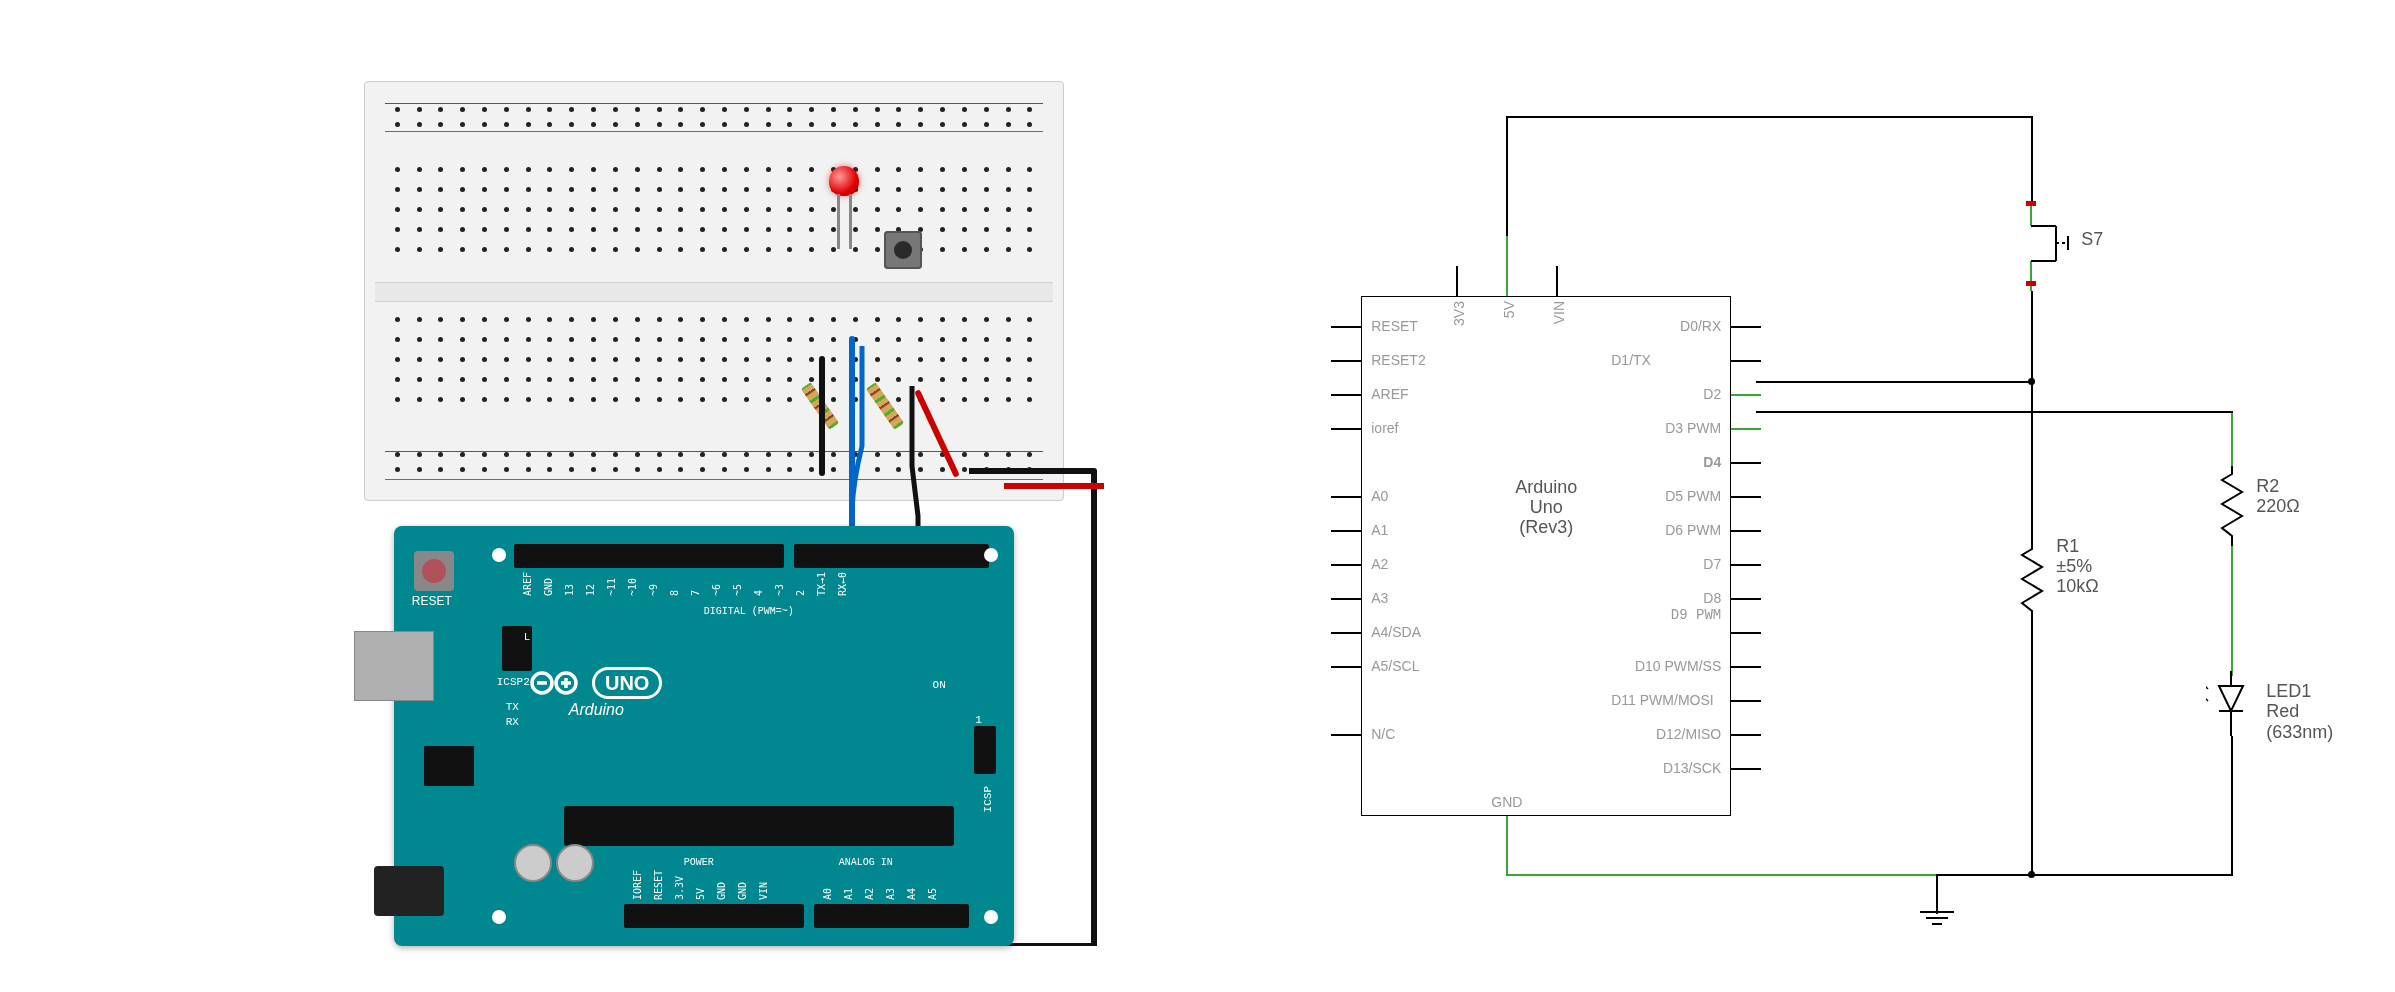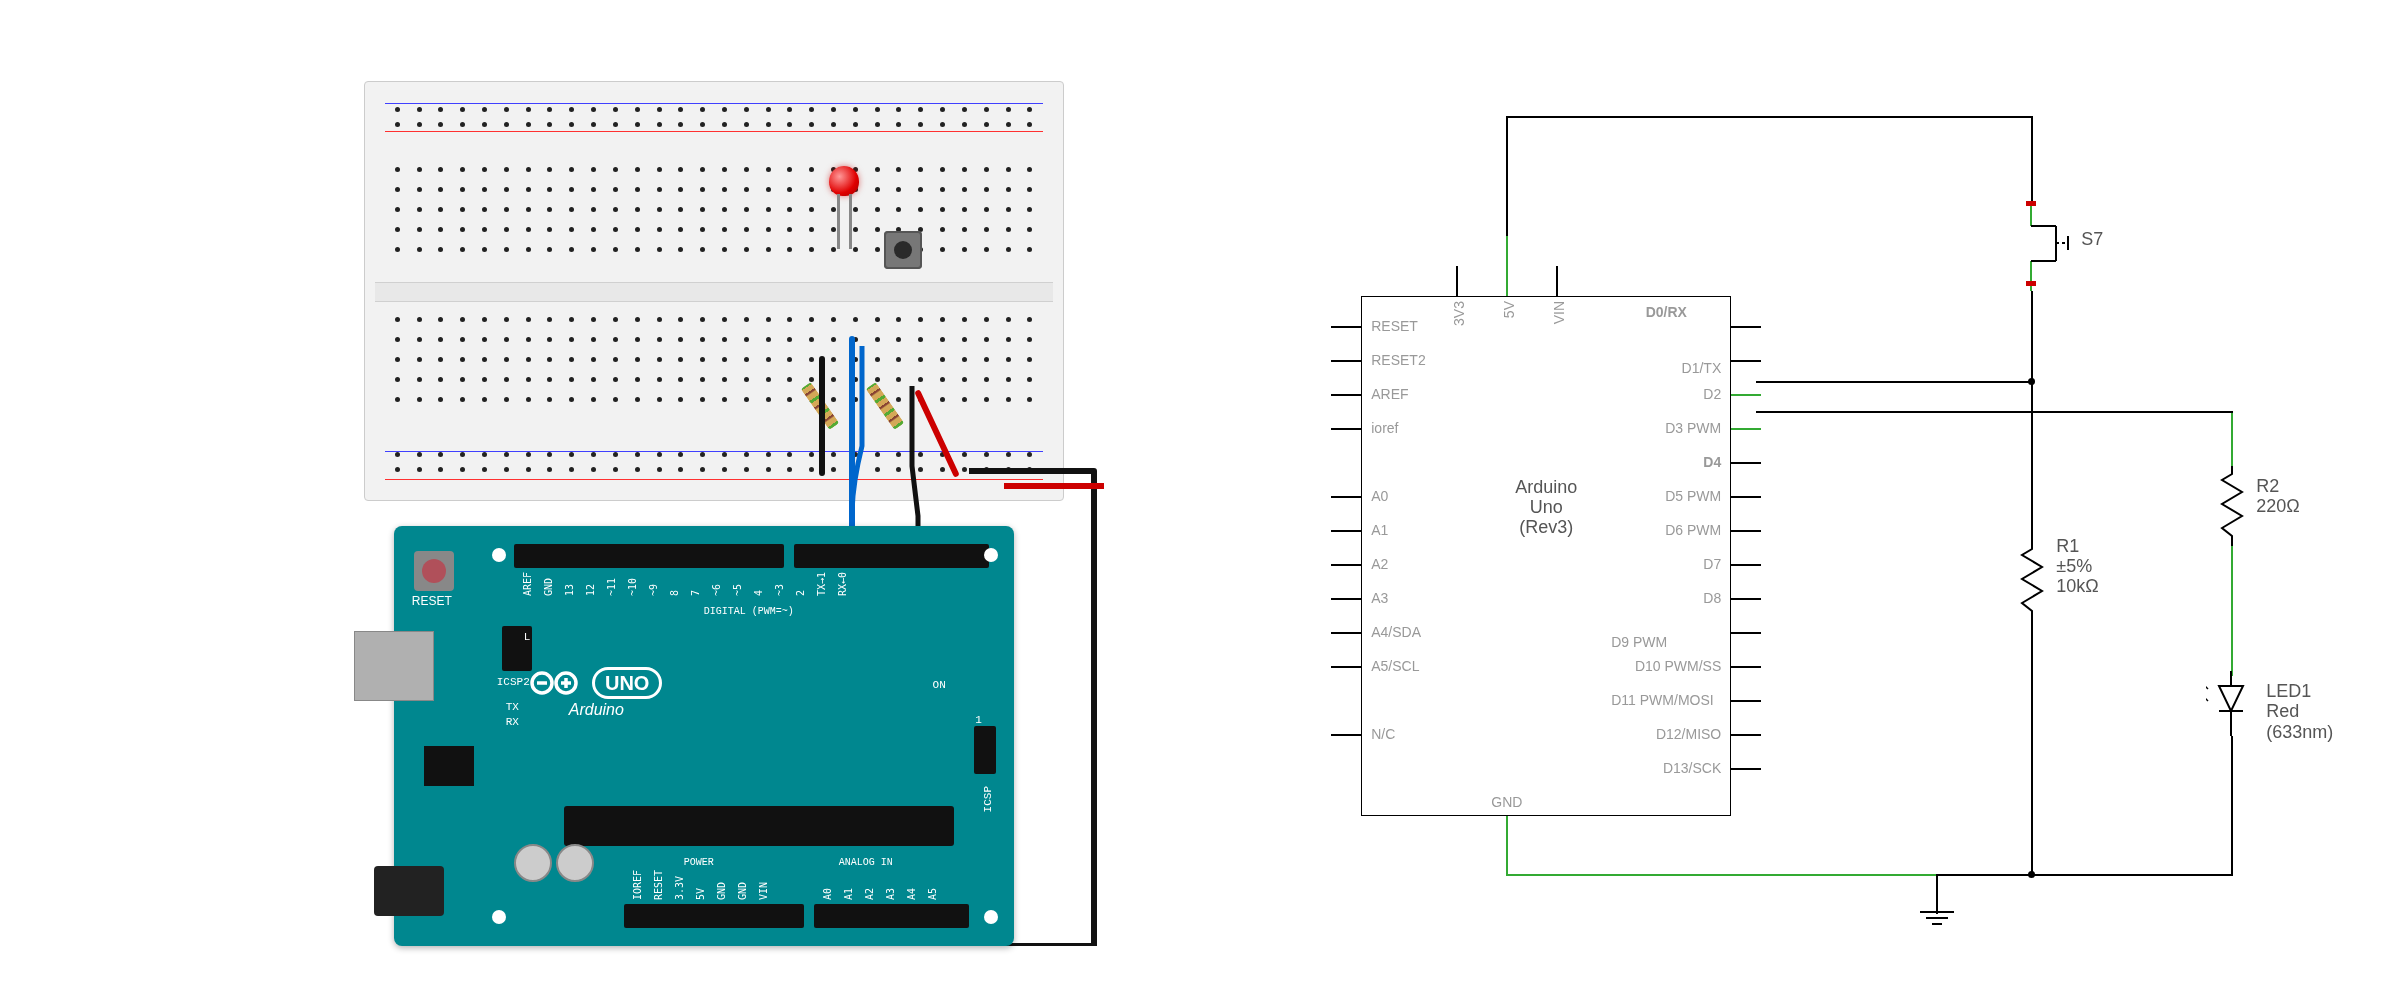--- a/index.html
+++ b/index.html
@@ -1023,39 +1023,39 @@
         <div class="sch-pin-label" style="top: 460px; left: 140px;">A2</div>
         <div class="sch-wire h" style="top: 502px; left: 100px; width: 30px;"></div>
         <div class="sch-pin-label" style="top: 494px; left: 140px;">A3</div>
         <div class="sch-wire h" style="top: 536px; left: 100px; width: 30px;"></div>
         <div class="sch-pin-label" style="top: 528px; left: 140px;">A4/SDA</div>
         <div class="sch-wire h" style="top: 570px; left: 100px; width: 30px;"></div>
         <div class="sch-pin-label" style="top: 562px; left: 140px;">A5/SCL</div>
         <div class="sch-wire h" style="top: 638px; left: 100px; width: 30px;"></div>
         <div class="sch-pin-label" style="top: 630px; left: 140px;">N/C</div>
         <div class="sch-wire h" style="top: 230px; left: 500px; width: 30px;"></div>
-        <div class="sch-pin-label" style="top: 208px; left: 380px; width: 110px; text-align: center; font-weight: bold;">D0/RX</div>
+        <div class="sch-pin-label" style="top: 222px; left: 380px; width: 110px; text-align: right;">D0/RX</div>
         <div class="sch-wire h" style="top: 264px; left: 500px; width: 30px;"></div>
-        <div class="sch-pin-label" style="top: 264px; left: 380px; width: 110px; text-align: right;">D1/TX</div>
+        <div class="sch-pin-label" style="top: 256px; left: 380px; width: 110px; text-align: left;">D1/TX</div>
         <div class="sch-wire h green" style="top: 298px; left: 500px; width: 30px;"></div>
         <div class="sch-pin-label" style="top: 290px; left: 380px; width: 110px; text-align: right;">D2</div>
         <div class="sch-wire h green" style="top: 332px; left: 500px; width: 30px;"></div>
         <div class="sch-pin-label" style="top: 324px; left: 380px; width: 110px; text-align: right;">D3 PWM</div>
         <div class="sch-wire h" style="top: 366px; left: 500px; width: 30px;"></div>
         <div class="sch-pin-label" style="top: 358px; left: 380px; width: 110px; text-align: right; font-weight: bold;">D4</div>
         <div class="sch-wire h" style="top: 400px; left: 500px; width: 30px;"></div>
         <div class="sch-pin-label" style="top: 392px; left: 380px; width: 110px; text-align: right;">D5 PWM</div>
         <div class="sch-wire h" style="top: 434px; left: 500px; width: 30px;"></div>
         <div class="sch-pin-label" style="top: 426px; left: 380px; width: 110px; text-align: right;">D6 PWM</div>
         <div class="sch-wire h" style="top: 468px; left: 500px; width: 30px;"></div>
         <div class="sch-pin-label" style="top: 460px; left: 380px; width: 110px; text-align: right;">D7</div>
         <div class="sch-wire h" style="top: 502px; left: 500px; width: 30px;"></div>
         <div class="sch-pin-label" style="top: 494px; left: 380px; width: 110px; text-align: right;">D8</div>
         <div class="sch-wire h" style="top: 536px; left: 500px; width: 30px;"></div>
-        <div class="sch-pin-label" style="top: 538px; left: 380px; width: 110px; ">D9 PWM</div>
+        <div class="sch-pin-label" style="top: 511px; left: 380px; width: 110px; text-align: right; font-family: Liberation Mono, monospace;">D9 PWM</div>
         <div class="sch-wire h" style="top: 570px; left: 500px; width: 30px;"></div>
         <div class="sch-pin-label" style="top: 562px; left: 380px; width: 110px; text-align: right;">D10 PWM/SS</div>
         <div class="sch-wire h" style="top: 604px; left: 500px; width: 30px;"></div>
         <div class="sch-pin-label" style="top: 596px; left: 380px; width: 110px; text-align: left;">D11 PWM/MOSI</div>
         <div class="sch-wire h" style="top: 638px; left: 500px; width: 30px;"></div>
         <div class="sch-pin-label" style="top: 630px; left: 380px; width: 110px; text-align: right;">D12/MISO</div>
         <div class="sch-wire h" style="top: 672px; left: 500px; width: 30px;"></div>
         <div class="sch-pin-label" style="top: 664px; left: 380px; width: 110px; text-align: right;">D13/SCK</div>
         <div class="sch-wire v" style="top: 170px; left: 225px; height: 30px;"></div>
         <div class="sch-pin-label" style="top: 205px; left: 220px; writing-mode: vertical-rl; transform: rotate(180deg);">3V3</div>

